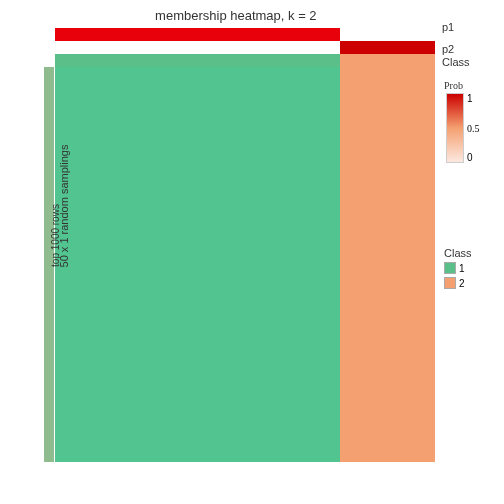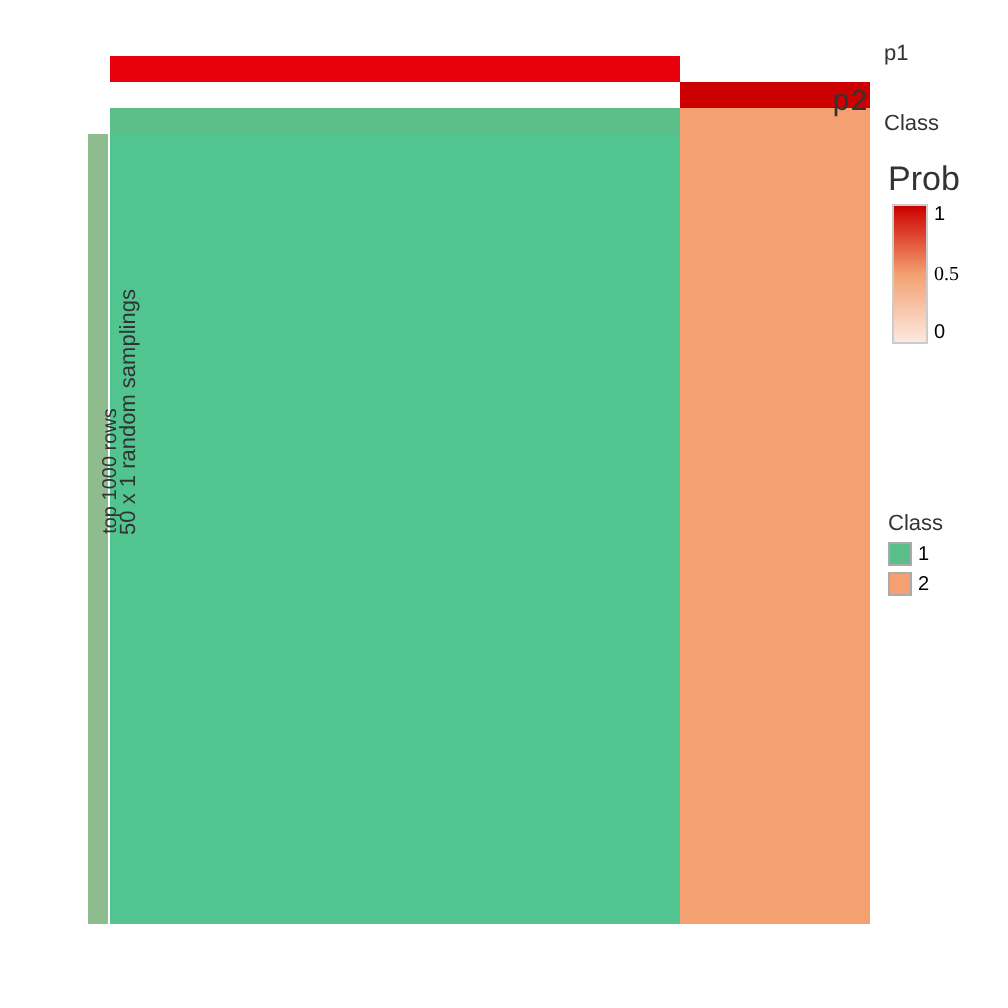--- a/index.html
+++ b/index.html
@@ -124,23 +124,24 @@
 
     
     .legend-area {
       position: absolute;
       top: 80px;
       right: 5px;
       width: 55px;
     }
 
     .legend-title {
-      font-size: 17px;
+      font-size: 10px;
       color: #333;
       margin-bottom: 2px;
+      font-family: Liberation Serif, serif;
     }
 
     .legend-gradient {
       width: 18px;
       height: 70px;
       background: linear-gradient(to bottom, #cc0000, #f4a070, #fce8e0);
       border: 1px solid #ccc;
       margin-left: 2px;
       margin-bottom: 2px;
     }
@@ -171,38 +172,38 @@
     .label-p1 {
       position: absolute;
       top: 21px;
       left: 442px;
       font-size: 11px;
       color: #333;
     }
     .label-p2 {
       position: absolute;
       top: 43px;
-      left: 416px;
-      font-size: 15px;
-      color: #333;
-      font-family: Liberation Mono, monospace;
+      left: 442px;
+      font-size: 11px;
+      color: #333;
     }
     .label-class {
       position: absolute;
       top: 56px;
       left: 442px;
       font-size: 11px;
       color: #333;
     }
   </style>
 </head>
 <body>
 
 <div class="chart-container">
 
+  <div class="title">membership heatmap, k = 2</div>
 
   <div class="p1-bar"></div>
 
   <div class="p2-bar"></div>
 
   <div class="class-bar-row">
     <div class="class-bar-1"></div>
     <div class="class-bar-2"></div>
   </div>
 

